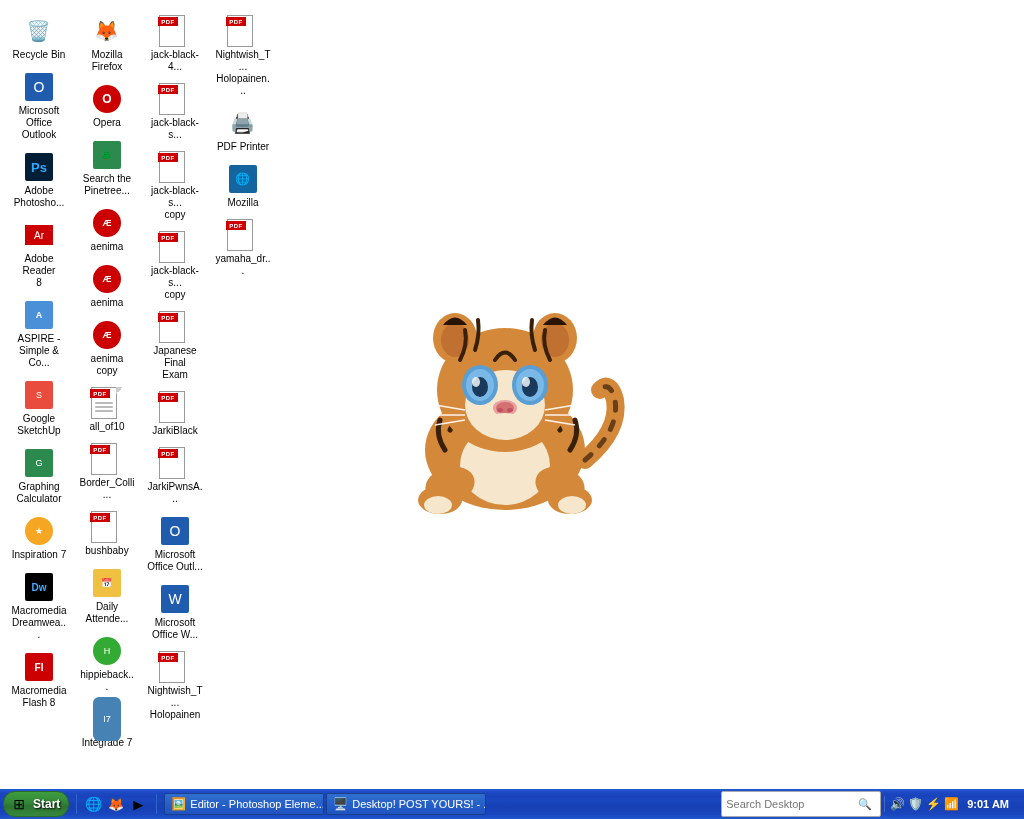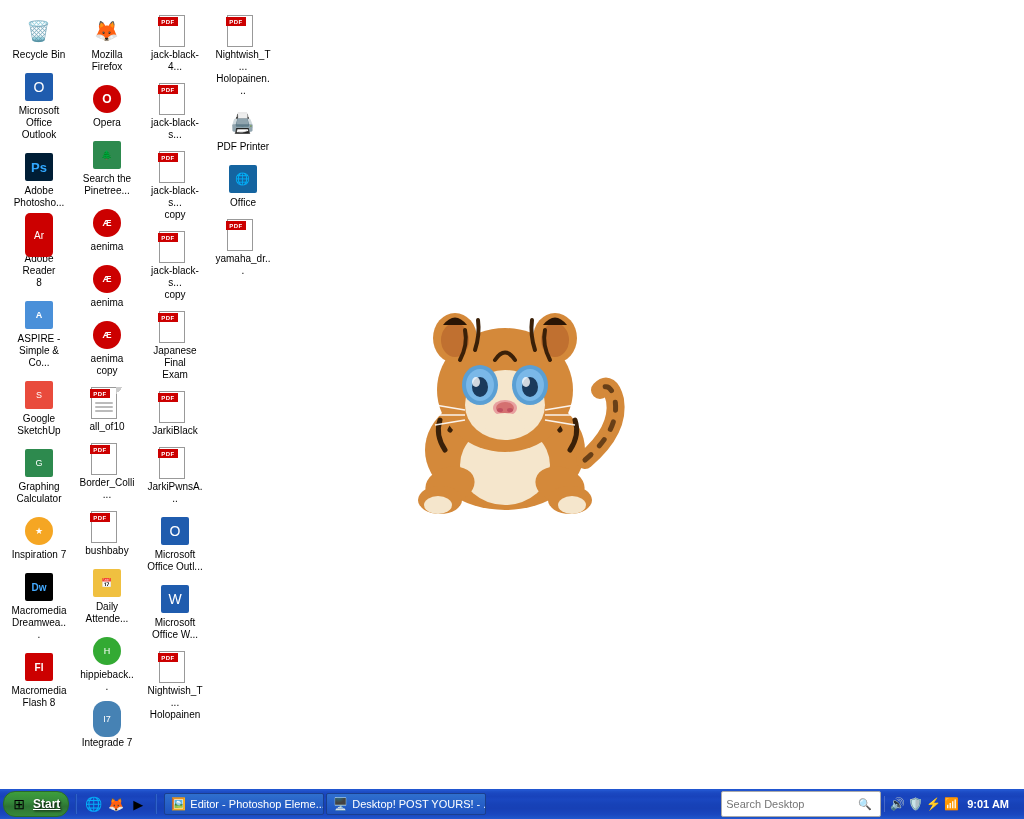--- a/index.html
+++ b/index.html
@@ -101,21 +101,20 @@
       display: flex;
       align-items: center;
       justify-content: center;
     }
 
     #start-button .start-label {
       color: #fff;
       font-weight: bold;
       font-size: 12px;
       text-shadow: 1px 1px 2px #000;
-      text-decoration: underline;
     }
 
     .taskbar-divider {
       width: 2px;
       height: 20px;
       background: linear-gradient(to right, #0f3aa0, #3a6fd8);
       margin: 0 3px;
     }
 
     .quick-launch {
@@ -222,30 +221,30 @@
 
     .clock {
       color: #fff;
       font-size: 11px;
       font-weight: bold;
       padding: 0 5px;
       text-align: center;
     }
     .ico-outlook { background: #1f5cae; color: #fff; font-size: 14px; border-radius: 2px; width: 28px; height: 28px; display:flex; align-items:center; justify-content:center; }
     .ico-photoshop { background: #001e36; color: #31a8ff; font-size: 13px; font-weight: bold; width: 28px; height: 28px; border-radius: 2px; display:flex; align-items:center; justify-content:center; }
-    .ico-reader { background: #cc0000; color: #fff; font-size: 10px; font-weight: normal; width: 28px; height: 44px; border-radius: 5px; display:flex; align-items:center; justify-content:center; }
+    .ico-reader { background: #cc0000; color: #fff; font-size: 10px; font-weight: normal; width: 28px; height: 20px; border-radius: 0; display:flex; align-items:center; justify-content:center; }
     .ico-aspire { background: #4a90d9; color: #fff; font-size: 9px; font-weight: bold; width: 28px; height: 28px; border-radius: 2px; display:flex; align-items:center; justify-content:center; }
     .ico-sketchup { background: #e94b3c; color: #fff; font-size: 9px; width: 28px; height: 28px; border-radius: 2px; display:flex; align-items:center; justify-content:center; }
     .ico-graphing { background: #2d8a4e; color: #fff; font-size: 9px; width: 28px; height: 28px; border-radius: 2px; display:flex; align-items:center; justify-content:center; }
     .ico-inspiration { background: #f5a623; color: #fff; font-size: 9px; width: 28px; height: 28px; border-radius: 14px; display:flex; align-items:center; justify-content:center; }
     .ico-dreamweaver { background: #000000; color: #4af; font-size: 10px; font-weight: bold; width: 28px; height: 28px; border-radius: 2px; display:flex; align-items:center; justify-content:center; }
     .ico-flash { background: #cc0000; color: #fff; font-size: 10px; font-weight: bold; width: 28px; height: 28px; border-radius: 2px; display:flex; align-items:center; justify-content:center; }
     .ico-opera { background: #cc0000; color: #fff; font-size: 12px; font-weight: bold; width: 28px; height: 28px; border-radius: 14px; display:flex; align-items:center; justify-content:center; }
     .ico-pinetree { background: #2d8a4e; color: #fff; font-size: 9px; width: 28px; height: 28px; border-radius: 2px; display:flex; align-items:center; justify-content:center; }
-    .ico-integrade { background: #4682b4; color: #fff; font-size: 9px; width: 28px; height: 36px; border-radius: 12px; display:flex; align-items:center; justify-content:center;text-align:center; }
+    .ico-integrade { background: #4682b4; color: #fff; font-size: 9px; width: 28px; height: 44px; border-radius: 6px; display:flex; align-items:center; justify-content:center;text-align:center; }
     .ico-word { background: #1f5cae; color: #fff; font-size: 14px; width: 28px; height: 28px; border-radius: 2px; display:flex; align-items:center; justify-content:center; }
     .ico-aenima { background: #c00; color: #fff; font-size: 9px; font-weight: bold; width: 28px; height: 28px; border-radius: 14px; display:flex; align-items:center; justify-content:center; }
     .ico-daily { background: #f0c040; color: #333; font-size: 9px; width: 28px; height: 28px; border-radius: 2px; display:flex; align-items:center; justify-content:center; }
     .ico-hippie { background: #3a3; color: #fff; font-size: 9px; width: 28px; height: 28px; border-radius: 14px; display:flex; align-items:center; justify-content:center; }
     .ico-webmail { background: #1464a0; color: #fff; font-size: 12px; width: 28px; height: 28px; border-radius: 2px; display:flex; align-items:center; justify-content:center; }
 
     
     .tiger-container {
       position: absolute;
       top: 230px;
@@ -638,21 +637,21 @@
       <div class="icon-label">Nightwish_T...<br>Holopainen...</div>
     </div>
     <div class="icon">
       <div class="icon-img">🖨️</div>
       <div class="icon-label">PDF Printer</div>
     </div>
     <div class="icon">
       <div class="icon-img">
           <span class="ico-webmail">🌐</span>
         </div>
-      <div class="icon-label">Office</div>
+      <div class="icon-label">Mozilla</div>
     </div>
     <div class="icon">
       <div class="icon-img">
         <div class="pdf-doc-container">
           <div class="pdf-doc-paper">
               <div class="pdf-doc-badge">PDF</div>
             </div>
         </div>
       </div>
       <div class="icon-label">yamaha_dr...</div>

